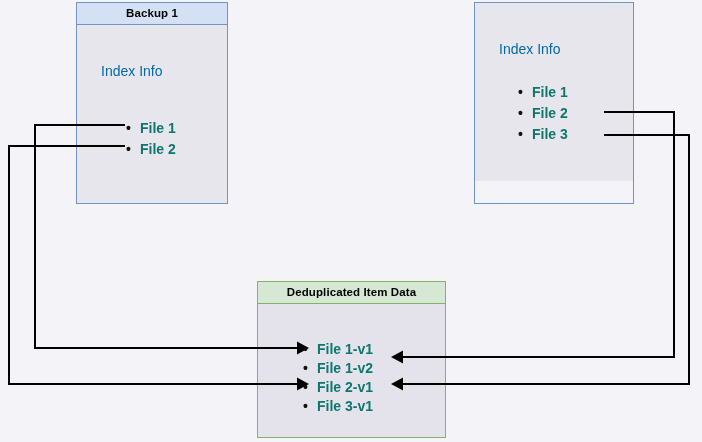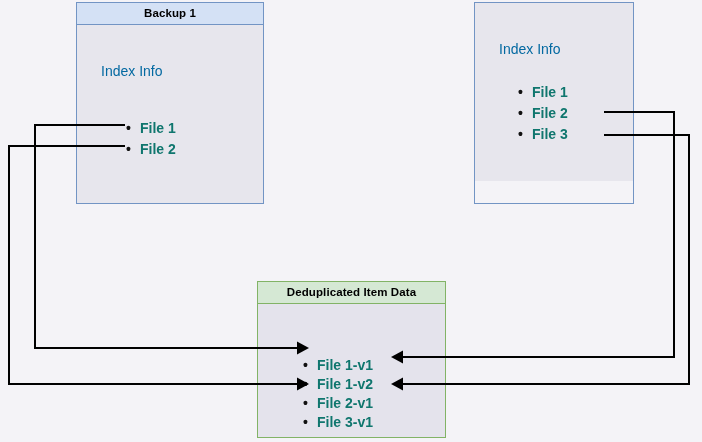--- a/index.html
+++ b/index.html
@@ -71,21 +71,21 @@
   .node.dedup .node-header {
     background: #d5e8d4;
     border-bottom: 1px solid #82b366;
     text-align: center;
   }
   .node.dedup .node-body {
     background: #e4e3ec;
     height: calc(100% - 22px);
   }
 
-  #backup1 { left: 76px; top: 2px; width: 188px; height: 202px; }
+  #backup1 { left: 76px; top: 2px; width: 152px; height: 202px; }
   #backup2 { left: 474px; top: 2px; width: 160px; height: 202px; }
   #dedup   { left: 257px; top: 281px; width: 189px; height: 157px; }
 
   .index-label {
     position: absolute;
     font-size: 14px;
     color: #0369a1;
     white-space: nowrap;
   }
   #backup1 .index-label { left: 24px; top: 38px; }
@@ -112,21 +112,21 @@
     position: absolute;
     left: 0;
     top: 0;
     line-height: 21px;
     font-size: 14px;
     color: #111;
   }
 
   #backup1 .file-list { left: 49px; top: 93px; }
   #backup2 .file-list { left: 43px; top: 79px; }
-  #dedup   .file-list { left: 45px; top: 52px; }
+  #dedup   .file-list { left: 45px; top: 36px; }
   #dedup   .file-list li { height: 19px; line-height: 19px; }
   #dedup   .file-list li::before { line-height: 19px; }
 
   .wire { fill: none; stroke: #000000; stroke-width: 2; }
   .wire-head { fill: #000000; }
 </style>
 </head>
 <body>
 
 <div id="canvas">

